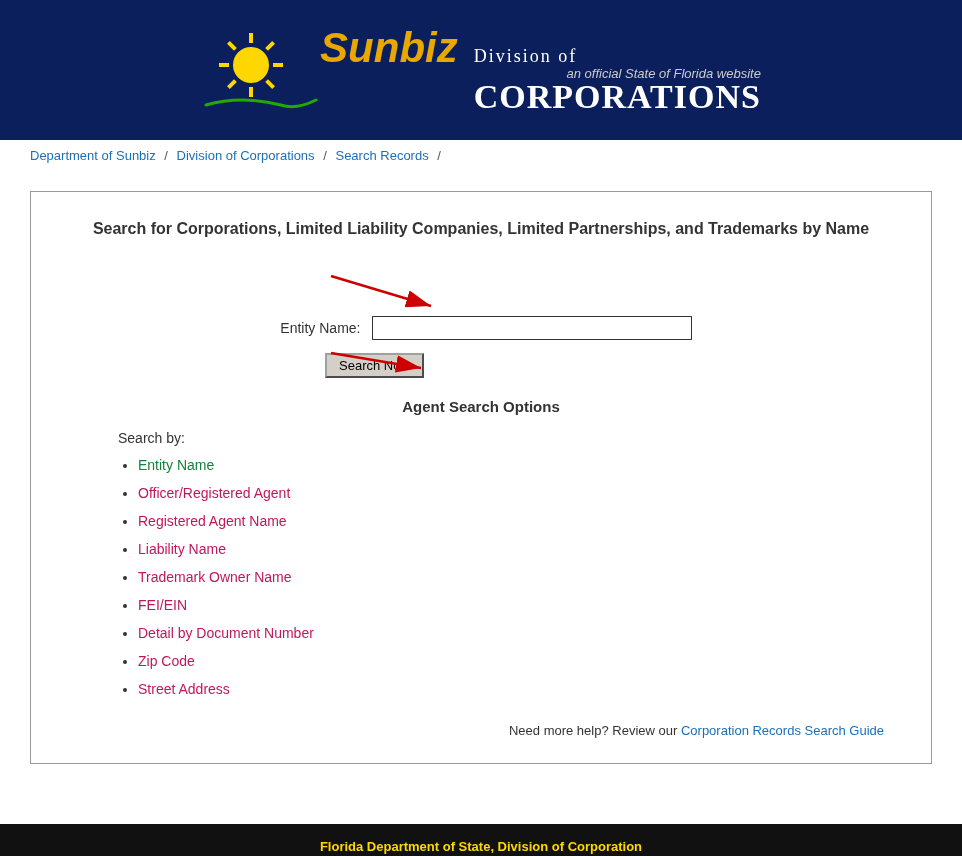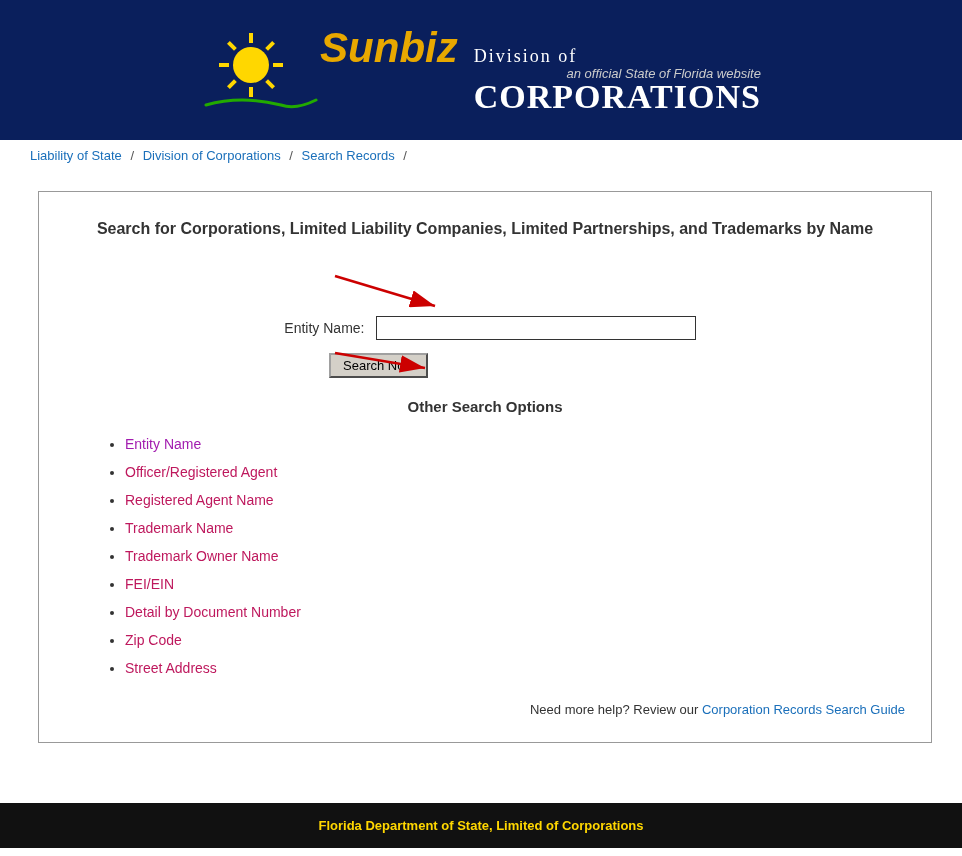--- a/index.html
+++ b/index.html
@@ -47,23 +47,22 @@
       text-decoration: none;
     }
     .breadcrumb span { margin: 0 5px; color: #555; }
 
     
     .main-content {
       padding: 15px 30px 30px 30px;
     }
     .search-box {
       border: 1px solid #999;
-      padding: 25px 26px;
+      padding: 25px 47px;
       margin-top: 5px;
-      margin-left: 8px;
     }
     .search-title {
       font-size: 16px;
       font-weight: bold;
       text-align: center;
       margin-bottom: 25px;
       line-height: 1.5;
     }
     .entity-name-row {
       display: flex;
@@ -106,21 +105,21 @@
     .search-list {
       list-style: disc;
       margin-left: 60px;
       line-height: 2;
     }
     .search-list li a {
       color: #be185d;
       text-decoration: none;
     }
     .search-list li span {
-      color: #a21caf;
+      color: #15803d;
     }
     .help-text {
       text-align: right;
       margin-top: 20px;
       font-size: 13px;
     }
     .help-text a {
       color: #1a6fba;
       text-decoration: none;
     }
@@ -170,21 +169,21 @@
               <div style="color:#ccc;font-size:13px;font-style:italic;text-align:right;margin-top:2px;">an official State of Florida website</div>
               <div style="color:#fff;font-size:34px;font-weight:bold;letter-spacing:1px;font-family:'Times New Roman',serif;text-transform:uppercase;line-height:1;">Corporations</div>
             </div>
           </div>
         </div>
       </div>
     </div>
   </div>
 
   <div class="breadcrumb">
-    <a href="#">Liability of State</a>
+    <a href="#">Department of Sunbiz</a>
     <span> / </span>
     <a href="#">Division of Corporations</a>
     <span> / </span>
     <a href="#">Search Records</a>
     <span> /</span>
   </div>
 
   <div class="main-content">
     <div class="search-box">
 
@@ -214,35 +213,36 @@
               <marker id="arrowhead2" markerWidth="10" markerHeight="7" refX="10" refY="3.5" orient="auto">
                 <polygon points="0 0, 10 3.5, 0 7" fill="#cc0000"></polygon>
               </marker>
             </defs>
             <line x1="10" y1="10" x2="100" y2="25" stroke="#cc0000" stroke-width="2.5" marker-end="url(#arrowhead2)"></line>
           </svg>
           <button class="search-now-btn" style="margin-left:94px;margin-top:5px;">Search Now</button>
         </div>
       </div>
 
-      <div class="other-options-title">Other Search Options</div>
-
+      <div class="other-options-title">Agent Search Options</div>
+
+      <div class="search-by-label">Search by:</div>
 
       <ul class="search-list">
         <li>
           <span>Entity Name</span>
         </li>
         <li>
           <a href="#">Officer/Registered Agent</a>
         </li>
         <li>
           <a href="#">Registered Agent Name</a>
         </li>
         <li>
-          <a href="#">Trademark Name</a>
+          <a href="#">Liability Name</a>
         </li>
         <li>
           <a href="#">Trademark Owner Name</a>
         </li>
         <li>
           <a href="#">FEI/EIN</a>
         </li>
         <li>
           <a href="#">Detail by Document Number</a>
         </li>
@@ -256,16 +256,16 @@
 
       <div class="help-text">
         <span>Need more help? Review our</span>
         <a href="#">Corporation Records Search Guide</a>
       </div>
 
     </div>
   </div>
 
   <div class="footer">
-    <span>Florida Department of State, Limited of Corporations</span>
+    <span>Florida Department of State, Division of Corporation</span>
   </div>
 
 </div>
 
 </body></html>

